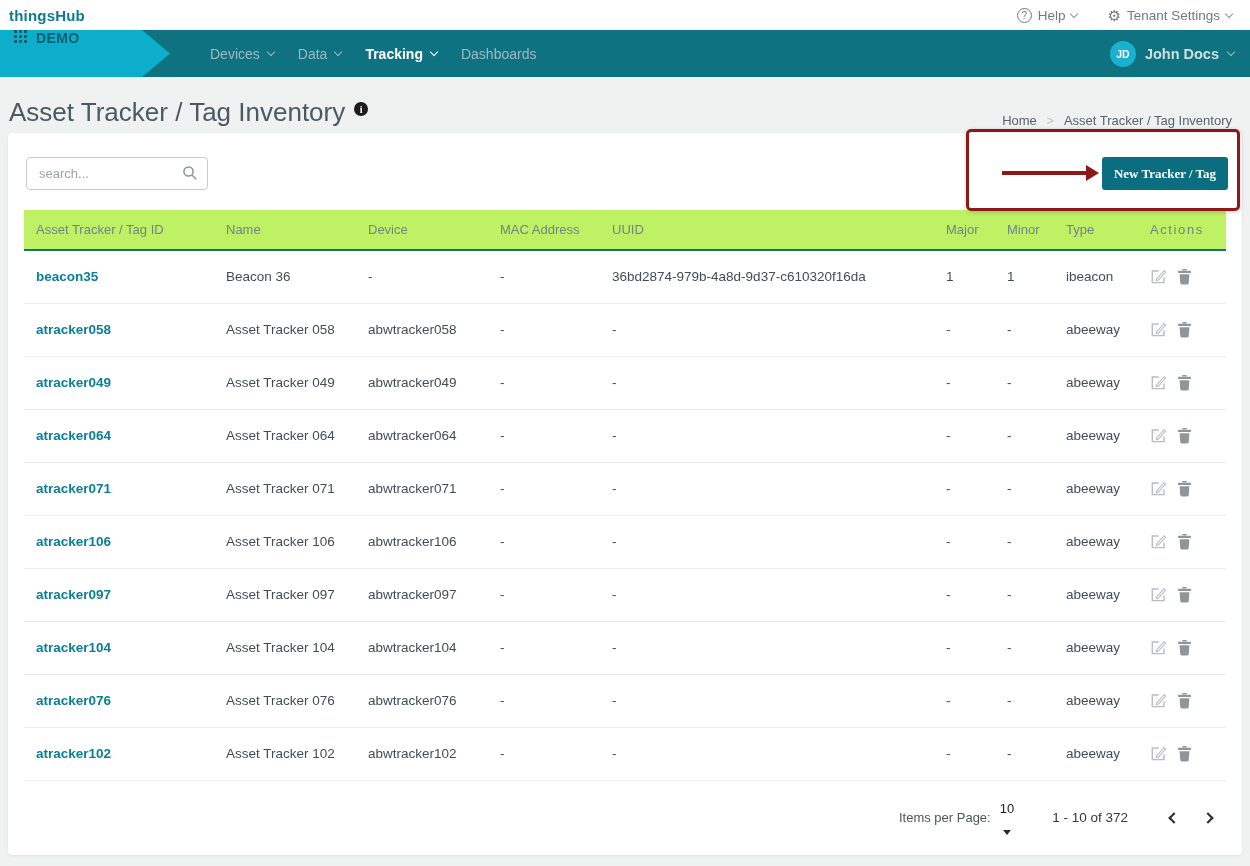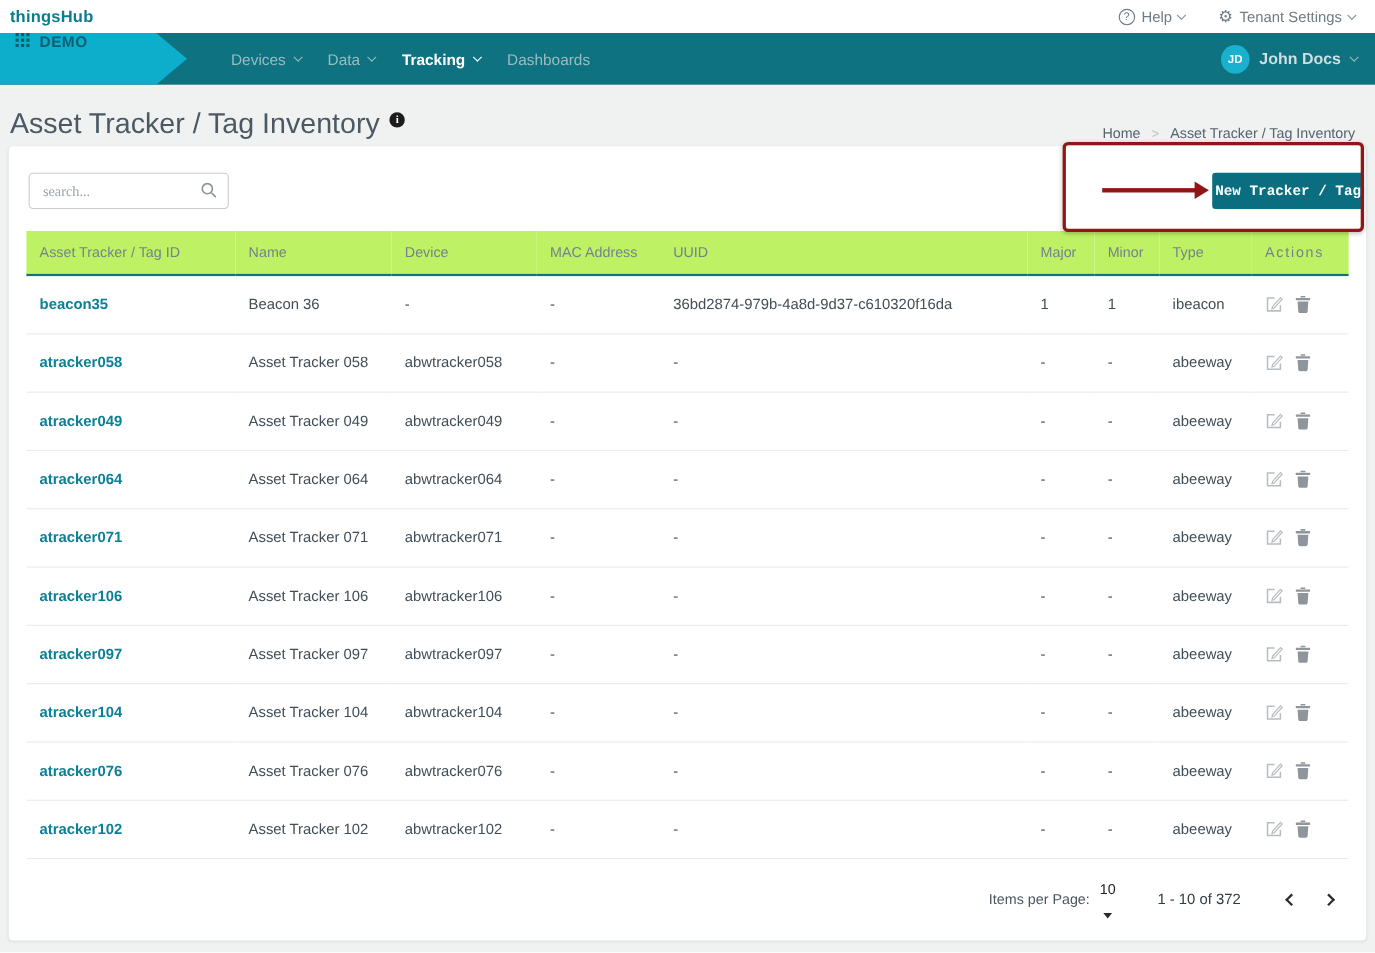--- a/index.html
+++ b/index.html
@@ -37,29 +37,29 @@
   .page-title { font-size:26px; color:#4A5963; font-weight:400; }
   .info-dot { width:14px; height:14px; margin-top:5px; border-radius:50%; background:#1C1C1C; color:#fff; font-size:10px; font-weight:bold; font-family:"Liberation Serif", serif; display:flex; align-items:center; justify-content:center; cursor:pointer; }
   .breadcrumb { display:flex; align-items:center; gap:10px; font-size:13px; color:#55636C; margin-top:8px; }
   .crumb-sep { color:#B9C1C6; font-size:12px; }
   .crumb-home { cursor:pointer; }
 
   
   .card { position:absolute; left:8px; top:133px; width:1234px; height:722px; background:#fff; border-radius:4px; box-shadow:0 1px 3px rgba(0,0,0,.07); }
   .search-row { padding:24px 0 0 18px; }
   .search-box { position:relative; width:182px; }
-  .search-box input { width:182px; height:33px; border:1px solid #C8CCCE; border-radius:4px; padding:0 32px 0 12px; font-size:13px; color:#414E57; font-family:Liberation Serif, serif; outline:none; }
+  .search-box input { width:182px; height:33px; border:1px solid #C8CCCE; border-radius:4px; padding:0 32px 0 12px; font-size:13px; color:#414E57; font-family:Liberation Sans, sans-serif; outline:none; }
   .search-box input::placeholder { color:#9AA4AA; }
   .search-icon { position:absolute; right:10px; top:8px; }
 
   
   .anno-rect { position:absolute; left:966px; top:129px; width:274px; height:82px; border:3px solid #8E1818; border-radius:5px; box-shadow:0 1px 4px rgba(0,0,0,.22); z-index:5; pointer-events:none; }
   .anno-arrow-line { position:absolute; left:1002px; top:171px; width:86px; height:4px; background:#8E1818; z-index:6; }
   .anno-arrow-head { position:absolute; left:1086px; top:165px; width:0; height:0; border-left:13px solid #8E1818; border-top:8px solid transparent; border-bottom:8px solid transparent; z-index:6; }
-  .new-btn { position:absolute; left:1102px; top:157px; width:138px; height:33px; background:#0A6E80; color:#fff; border:none; border-radius:3px; font-size:13px; font-weight:bold; font-family:Liberation Mono, monospace; cursor:pointer; z-index:4; }
+  .new-btn { position:absolute; left:1102px; top:157px; width:126px; height:33px; background:#0A6E80; color:#fff; border:none; border-radius:3px; font-size:13px; font-weight:bold; font-family:Liberation Serif, serif; cursor:pointer; z-index:4; }
 
   
   .table-wrap { margin:20px 16px 0 16px; }
   table { width:1202px; border-collapse:collapse; table-layout:fixed; }
   th.c0, td.c0 { width:190px; } th.c1, td.c1 { width:142px; } th.c2, td.c2 { width:132px; }
   th.c3, td.c3 { width:112px; } th.c4, td.c4 { width:334px; } th.c5, td.c5 { width:61px; }
   th.c6, td.c6 { width:59px; }  th.c7, td.c7 { width:84px; }  th.c8, td.c8 { width:88px; }
   thead th { height:40px; background:#bef264; border-bottom:2px solid #0E7280; font-size:13px; font-weight:400; color:#75828B; text-align:left; padding:0 0 0 12px; }
   thead th.actions-head { letter-spacing:1.6px; }
   tbody td { height:53px; border-bottom:1px solid #E9EBEC; font-size:13.5px; color:#414E57; padding:0 0 0 12px; background:#fff; }

